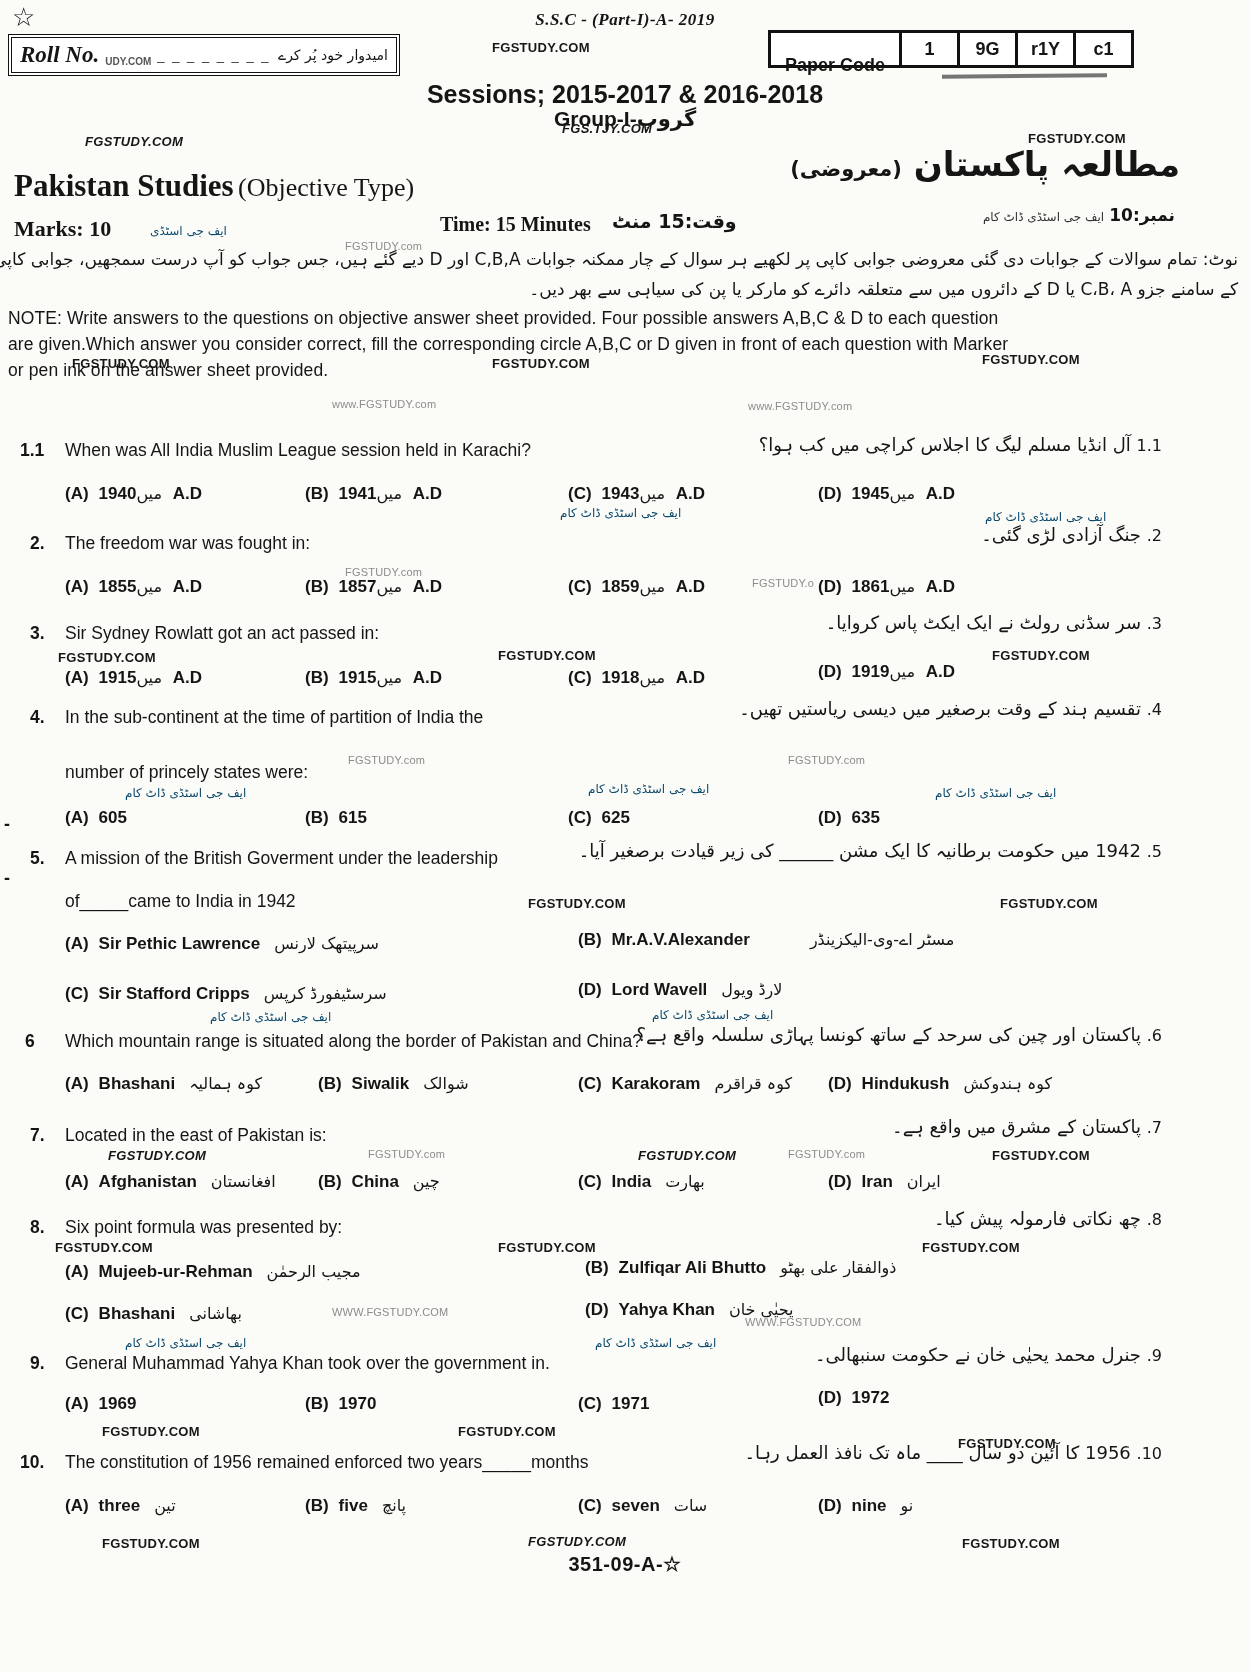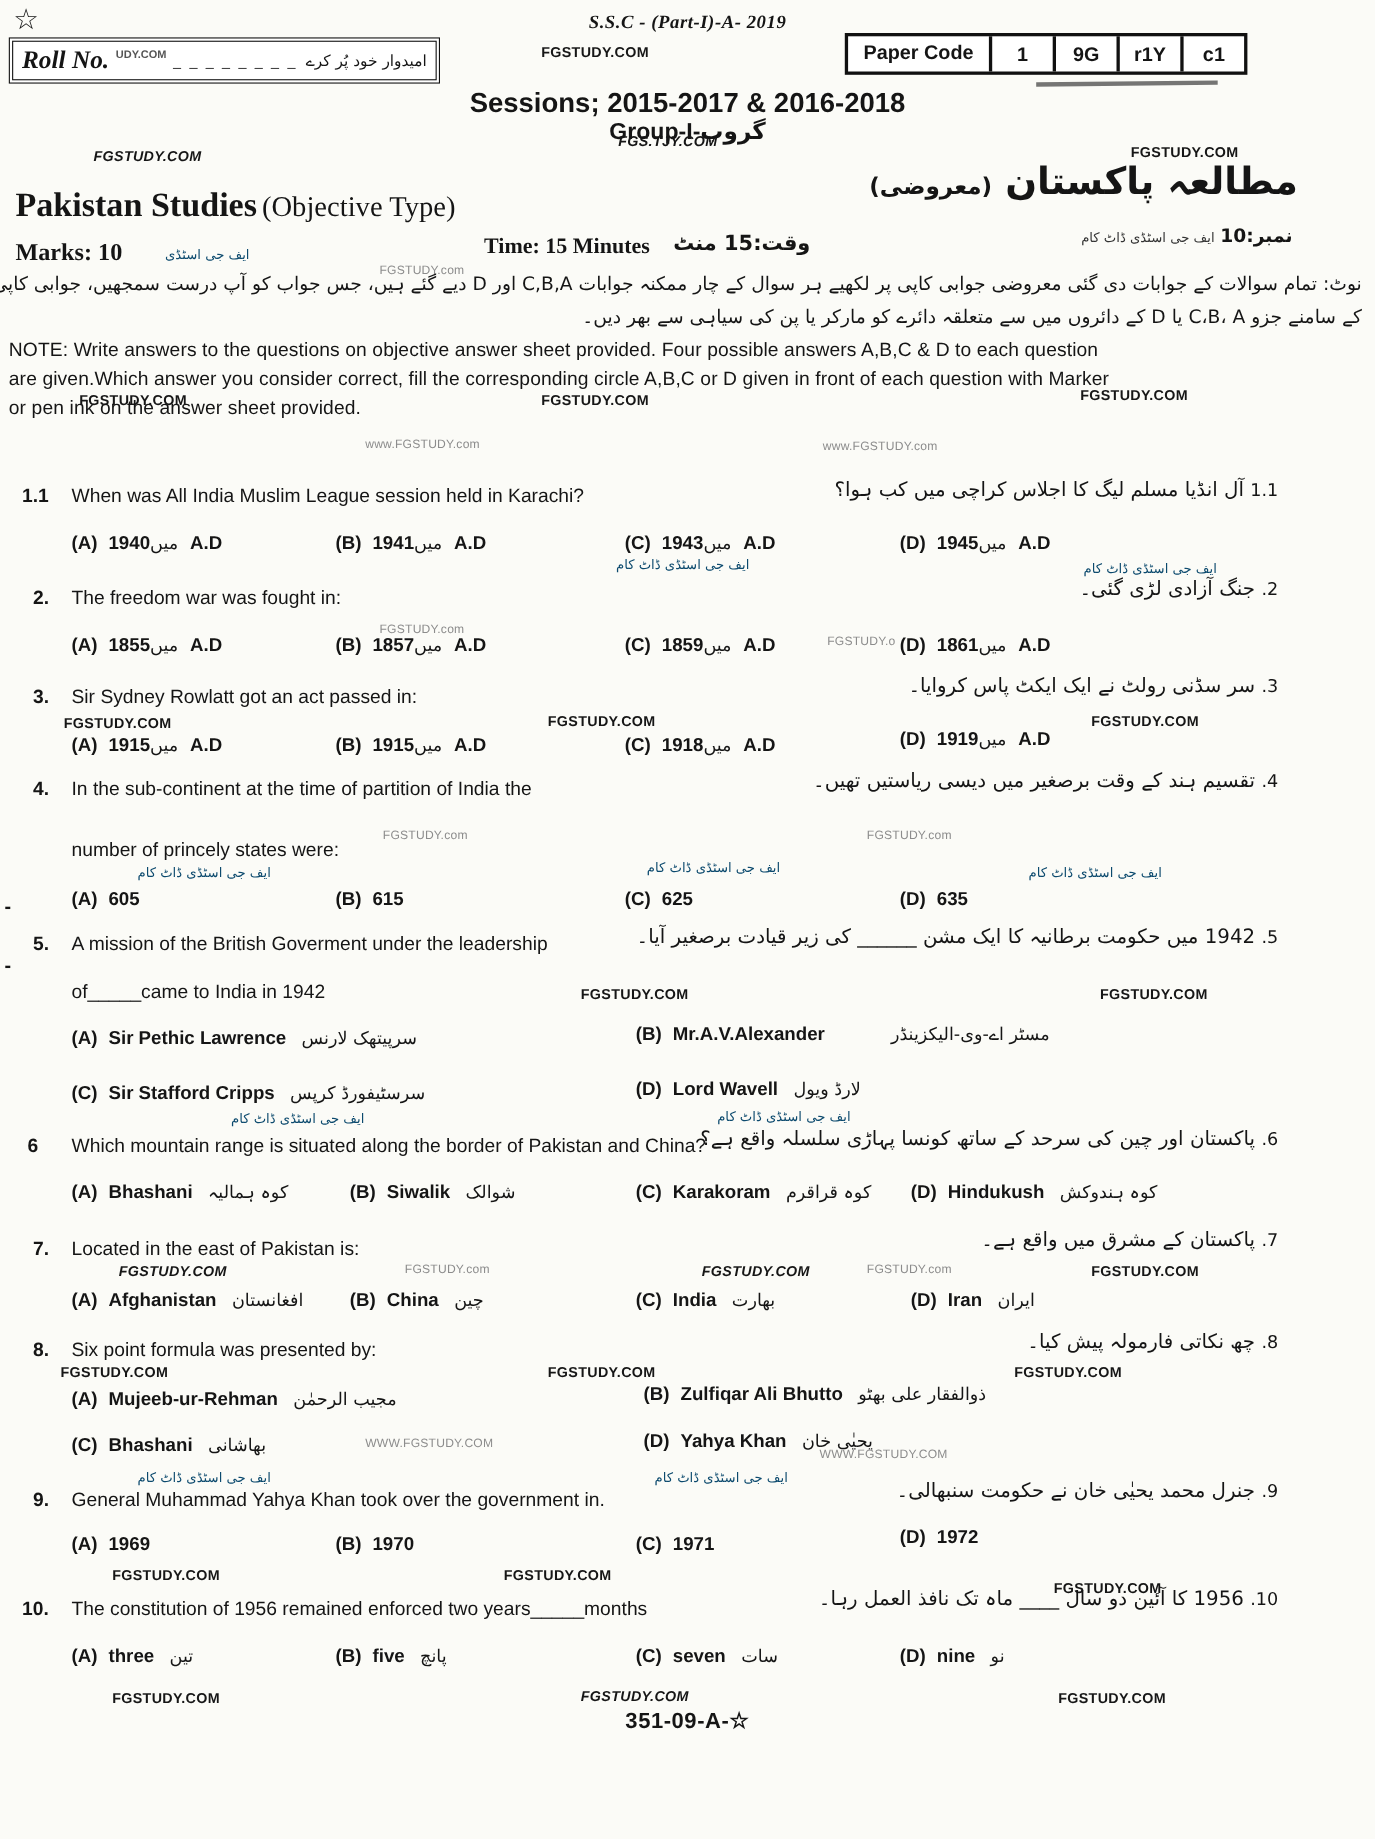--- a/index.html
+++ b/index.html
@@ -4,27 +4,27 @@
 <style>
   *{margin:0;padding:0;box-sizing:border-box}
   html,body{background:#d8d8d4}
   .page{position:relative;width:1250px;height:1672px;margin:0 auto;background:#fbfbf7;
         color:#151515;font-family:"Liberation Sans",sans-serif;overflow:hidden}
   .abs{position:absolute}
   .ctr{left:0;right:0;text-align:center}
   .ur{font-family:"DejaVu Sans",sans-serif}
   .star{left:12px;top:2px;font-size:26px}
   .doccode{top:10px;font-family:"Liberation Serif",serif;font-style:italic;font-weight:bold;font-size:17px;letter-spacing:.5px}
-  .rollbox{left:8px;top:34px;width:392px;height:42px;border:4px double #111;display:flex;align-items:center;padding:4px 8px;gap:6px;background:#fff}
+  .rollbox{left:8px;top:34px;width:392px;height:42px;border:4px double #111;display:flex;align-items:center;padding:15px 8px;gap:6px;background:#fff}
   .roll-label{font-family:"Liberation Serif",serif;font-weight:bold;font-style:italic;font-size:23px;white-space:nowrap}
   .roll-wm{font-size:10px;font-weight:bold;color:#555;align-self:flex-start;margin-top:3px}
   .roll-dash{flex:1;font-size:13px;letter-spacing:2px;color:#222;white-space:nowrap;overflow:hidden}
   .roll-ur{font-size:14px;white-space:nowrap}
   .pctable{left:768px;top:30px;display:flex;border:3px solid #111;height:38px;align-items:stretch;background:#fff}
-  .pc-label{font-weight:bold;font-size:18px;padding:5px 14px;white-space:nowrap}
+  .pc-label{font-weight:bold;font-size:18px;padding:22px 14px;white-space:nowrap}
   .pc-cell{border-left:3px solid #111;font-weight:bold;font-size:18px;padding:6px 0;width:58px;text-align:center}
   .smudge{left:942px;top:74px;width:165px;height:4px;background:#1c1c1c;opacity:.6;transform:rotate(-.6deg)}
   .sessions{top:80px;font-size:25px;font-weight:bold}
   .group{top:107px;font-size:21px;font-weight:bold}
   .title-en{left:14px;top:168px;white-space:nowrap}
   .title-en .main{font-family:"Liberation Serif",serif;font-weight:bold;font-size:31px}
   .title-en .sub{font-family:"Liberation Serif",serif;font-size:26px}
   .title-ur{right:70px;top:144px;font-size:34px;font-weight:bold;white-space:nowrap}
   .title-ur .sub{font-size:21px}
   .numline{right:75px;top:205px;white-space:nowrap}

